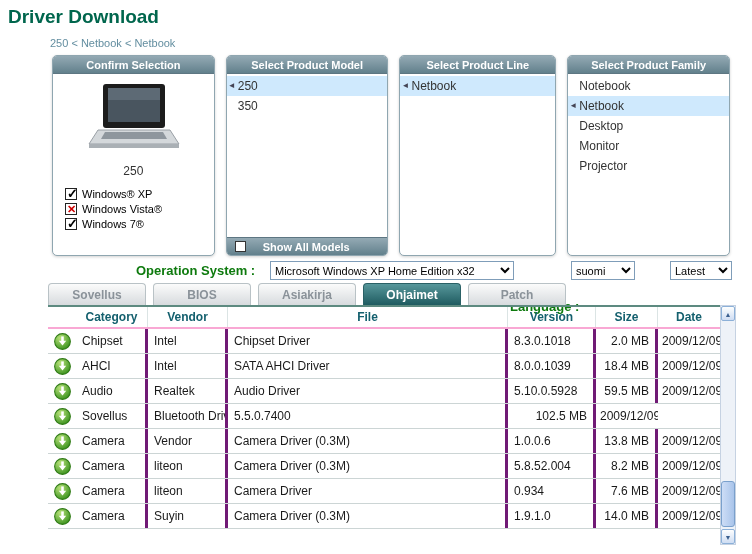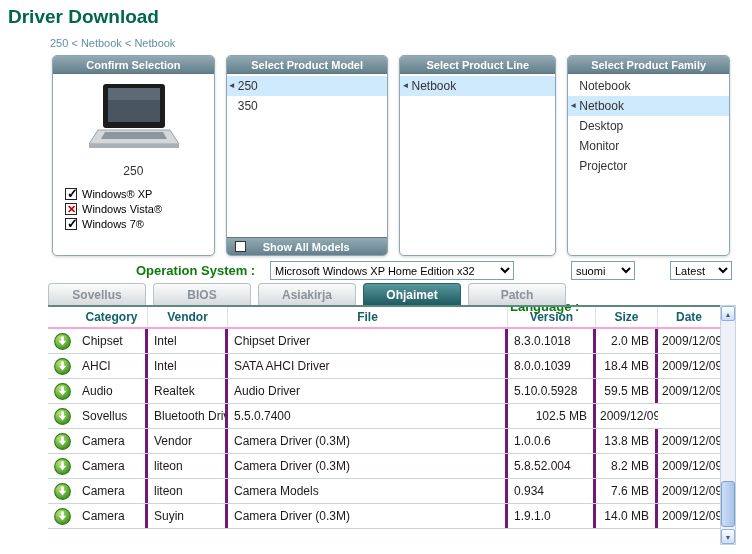--- a/index.html
+++ b/index.html
@@ -358,21 +358,21 @@
                   </radialGradient>
                 </defs>
                 <circle cx="8" cy="8" r="7.4" fill="url(#dlg)" stroke="#2e7a14"></circle>
                 <rect x="6.8" y="3.2" width="2.4" height="4.6" fill="#fff"></rect>
                 <path d="M4.5 7.4 L11.5 7.4 L8 11.8 Z" fill="#fff"></path>
               </svg>
             </span>
           </div>
           <div class="cell c-cat">Camera</div>
           <div class="cell c-ven">liteon</div>
-          <div class="cell c-file">Camera Models</div>
+          <div class="cell c-file">Camera Driver</div>
           <div class="cell c-ver">0.934</div>
           <div class="cell c-size">7.6 MB</div>
           <div class="cell c-date">2009/12/09</div>
         </div>
 
         <div class="row">
           <div class="cell c-icon">
             <span class="dl">
               <svg width="17" height="17" viewBox="0 0 16 16">
                 <defs>

